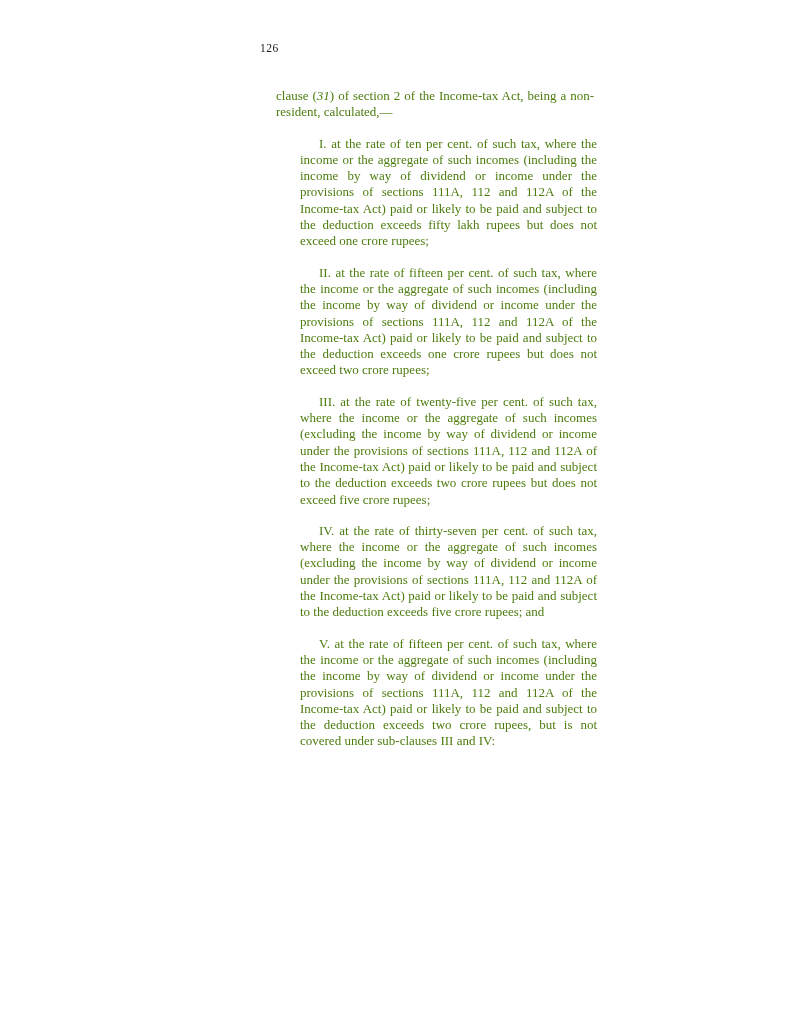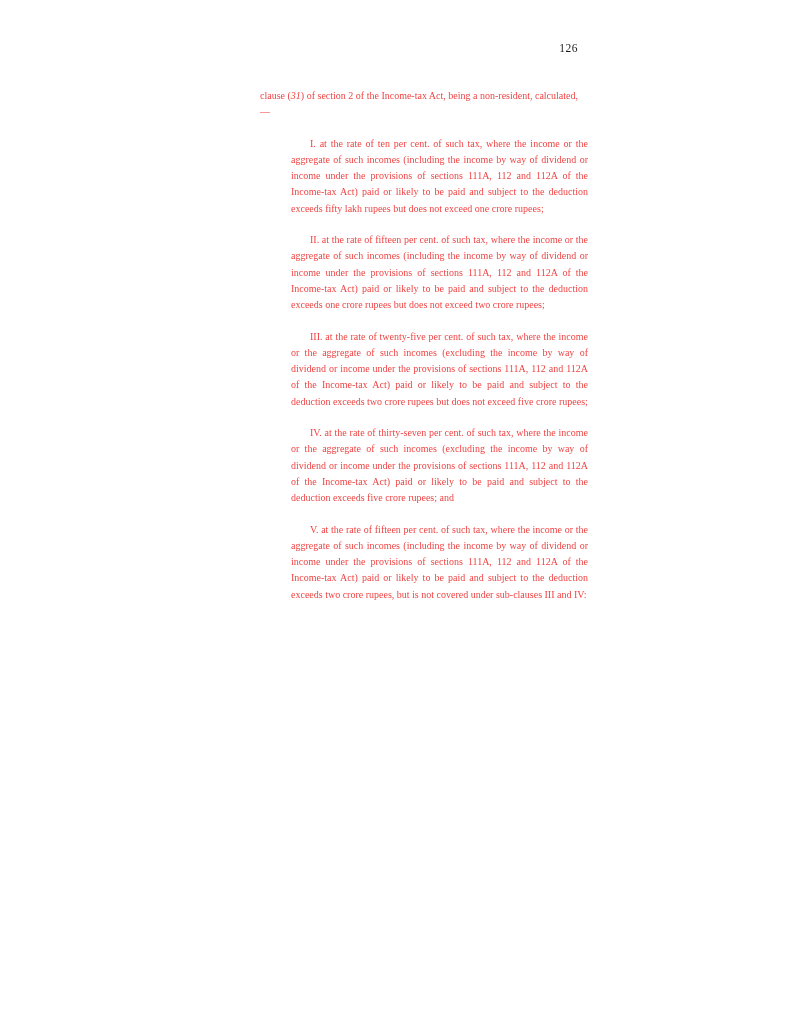--- a/index.html
+++ b/index.html
@@ -13,43 +13,43 @@
     width: 800px;
     height: 1035px;
     background: #ffffff;
     overflow: hidden;
   }
   .page-number {
     position: absolute;
     top: 42px;
     left: 260px;
     width: 318px;
-    text-align: right;
+    text-align: left;
     font-size: 11.5px;
     letter-spacing: 0.5px;
     color: #1a1a1a;
   }
   .content {
     position: absolute;
     top: 88px;
-    left: 260px;
+    left: 276px;
     width: 318px;
-    font-size: 10px;
+    font-size: 13px;
     line-height: 16.3px;
     text-align: justify;
-    color: #ef4444;
+    color: #4d7c0f;
   }
   .intro {
     margin-bottom: 15px;
   }
   .intro em {
     font-style: italic;
   }
   .clause {
-    margin-left: 31px;
+    margin-left: 24px;
     width: 297px;
     text-indent: 19px;
     margin-bottom: 15px;
     text-align: justify;
   }
   .proviso {
     text-indent: 18px;
     text-align: justify;
   }
 </style>

